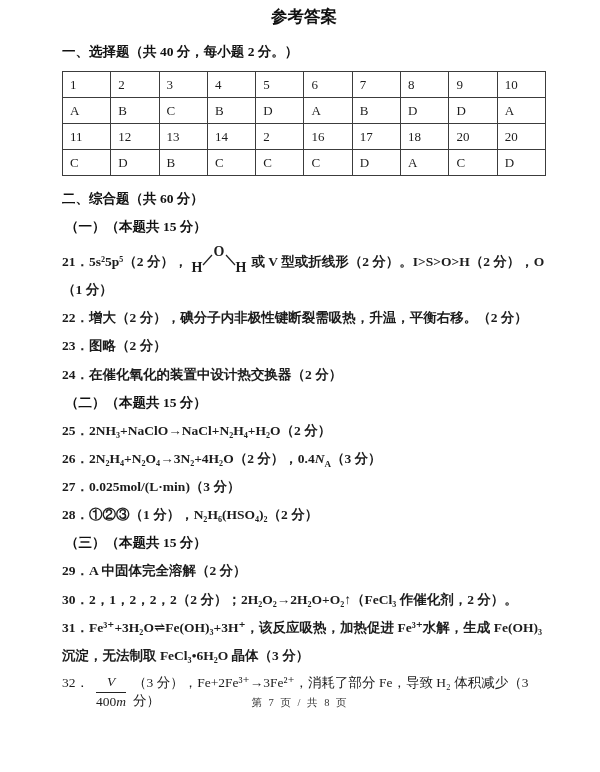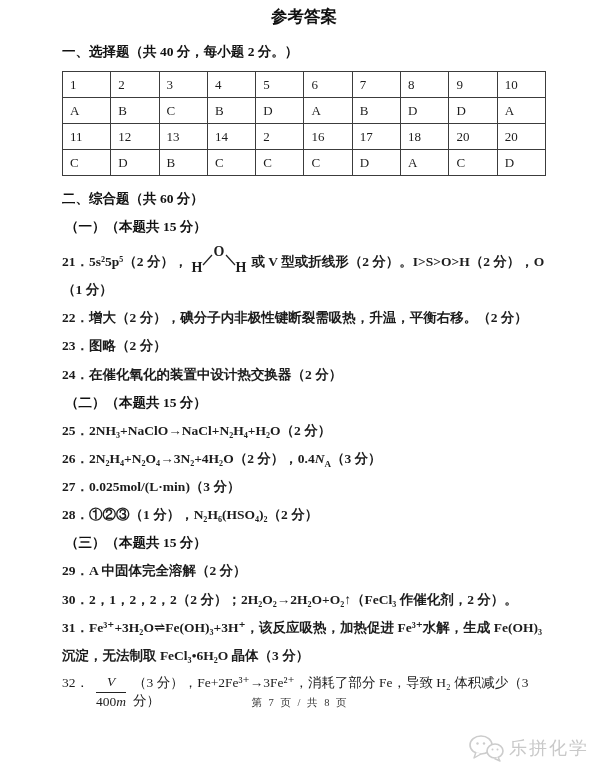--- a/index.html
+++ b/index.html
@@ -158,26 +158,13 @@
           <span class="num"><i>V</i></span>
           <span class="den"><span>400</span><i>m</i></span>
         </span>
         <span>（3 分），Fe+2Fe³⁺→3Fe²⁺，消耗了部分 Fe，导致 H₂ 体积减少（3 分）</span>
       </div>
 
   </div>
 
   <div class="footer">第 7 页 / 共 8 页</div>
 
-  <div class="watermark">
-    <svg width="36" height="30" viewBox="0 0 36 30">
-      <ellipse cx="13" cy="12" rx="11" ry="9" fill="#ffffff" stroke="#cccccc" stroke-width="1.6"></ellipse>
-      <path d="M8 19 L6 25 L13 21" fill="#ffffff" stroke="#cccccc" stroke-width="1.4" stroke-linejoin="round"></path>
-      <circle cx="9.5" cy="10.5" r="1.2" fill="#cccccc"></circle>
-      <circle cx="16" cy="10.5" r="1.2" fill="#cccccc"></circle>
-      <ellipse cx="27" cy="18" rx="8" ry="7" fill="#ffffff" stroke="#cccccc" stroke-width="1.6"></ellipse>
-      <path d="M30 24 L32 28 L26.5 25.5" fill="#ffffff" stroke="#cccccc" stroke-width="1.4" stroke-linejoin="round"></path>
-      <circle cx="24.5" cy="16.5" r="1" fill="#cccccc"></circle>
-      <circle cx="29.5" cy="16.5" r="1" fill="#cccccc"></circle>
-    </svg>
-    <span class="watermark-label">乐拼化学</span>
-  </div>
 </div>
 
 </body></html>

